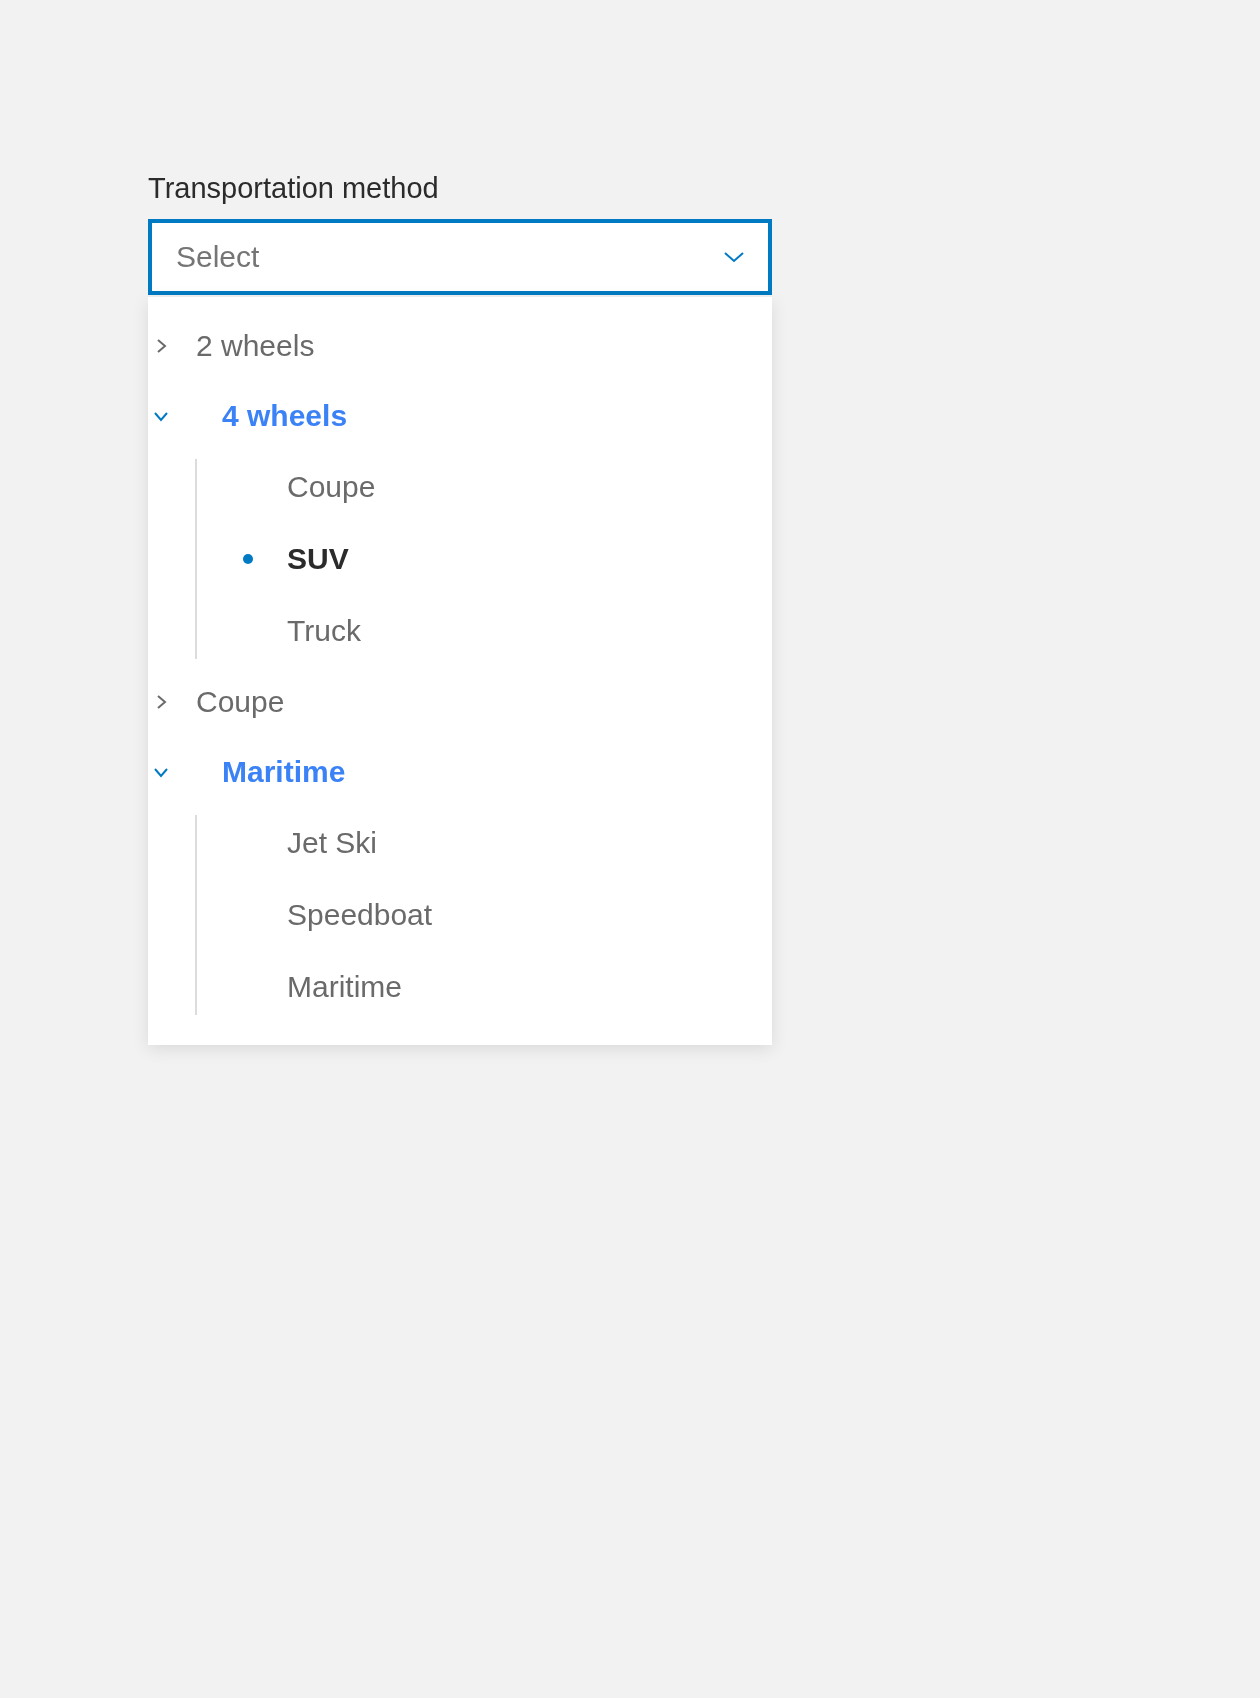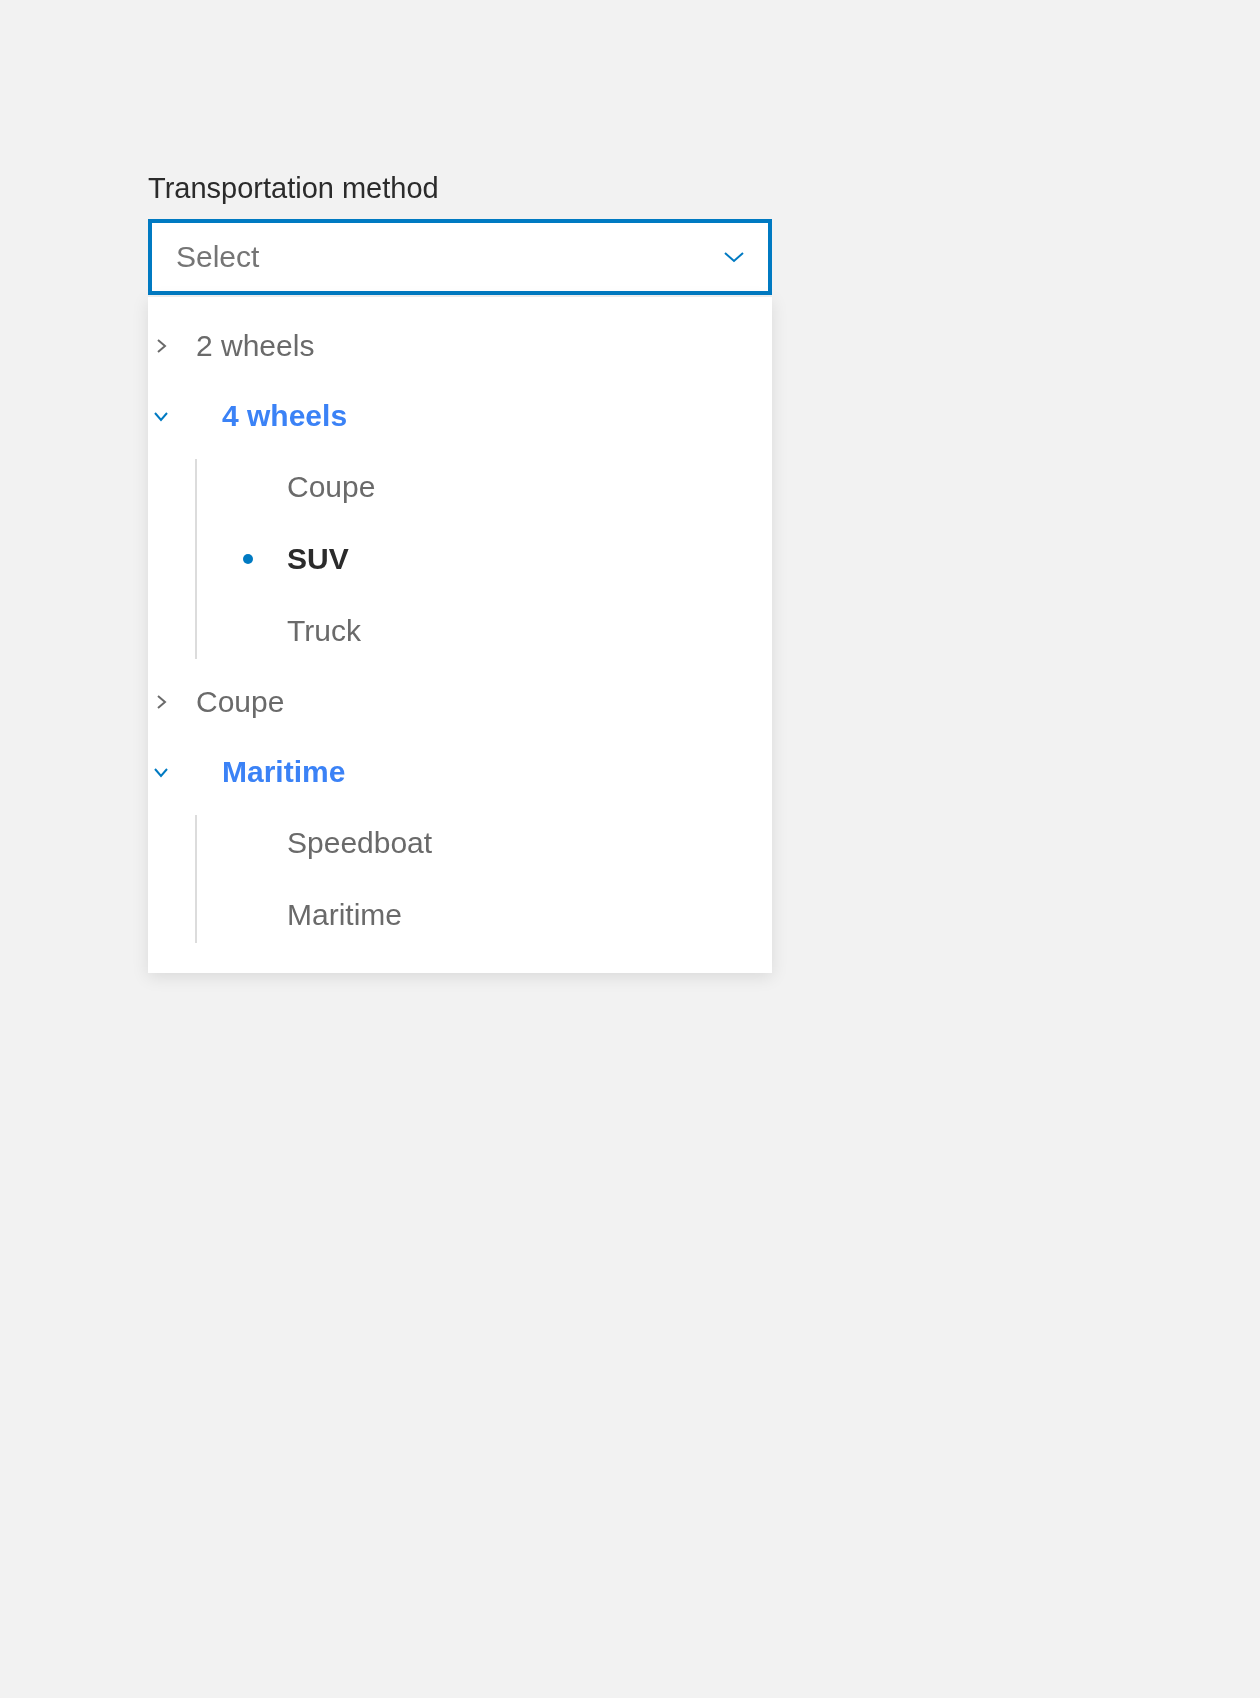--- a/index.html
+++ b/index.html
@@ -215,20 +215,24 @@
         <svg viewBox="0 0 16 16" fill="none" stroke="#007ac2" stroke-width="2">
           <polyline points="2,5 8,12 14,5"></polyline>
         </svg>
       </span>
       <span class="tree-item-label">Maritime</span>
     </div>
 
     <div class="sub-group">
       <div class="sub-item">
         <span class="bullet"></span>
+        <span class="sub-item-label">Jet Ski</span>
+      </div>
+      <div class="sub-item">
+        <span class="bullet"></span>
         <span class="sub-item-label">Speedboat</span>
       </div>
       <div class="sub-item">
         <span class="bullet"></span>
         <span class="sub-item-label">Maritime</span>
       </div>
     </div>
 
   </div>
 </div>

